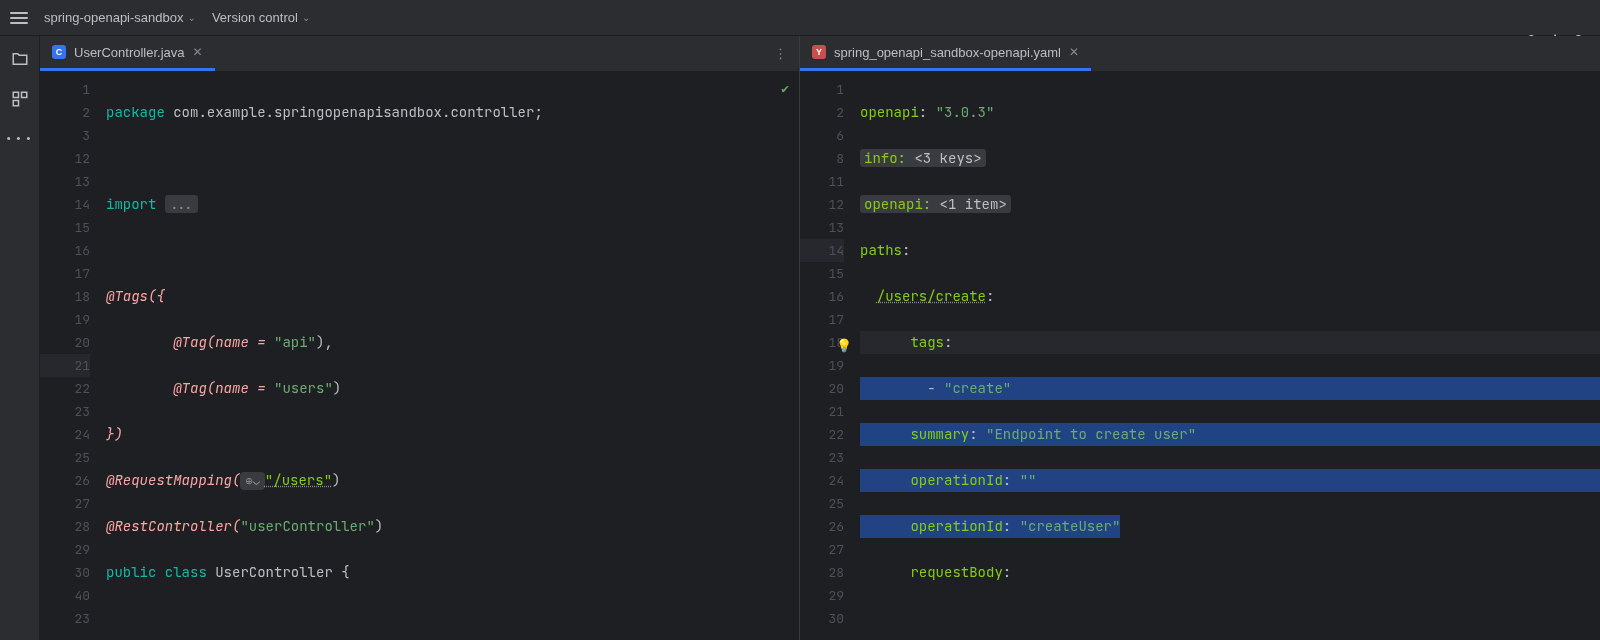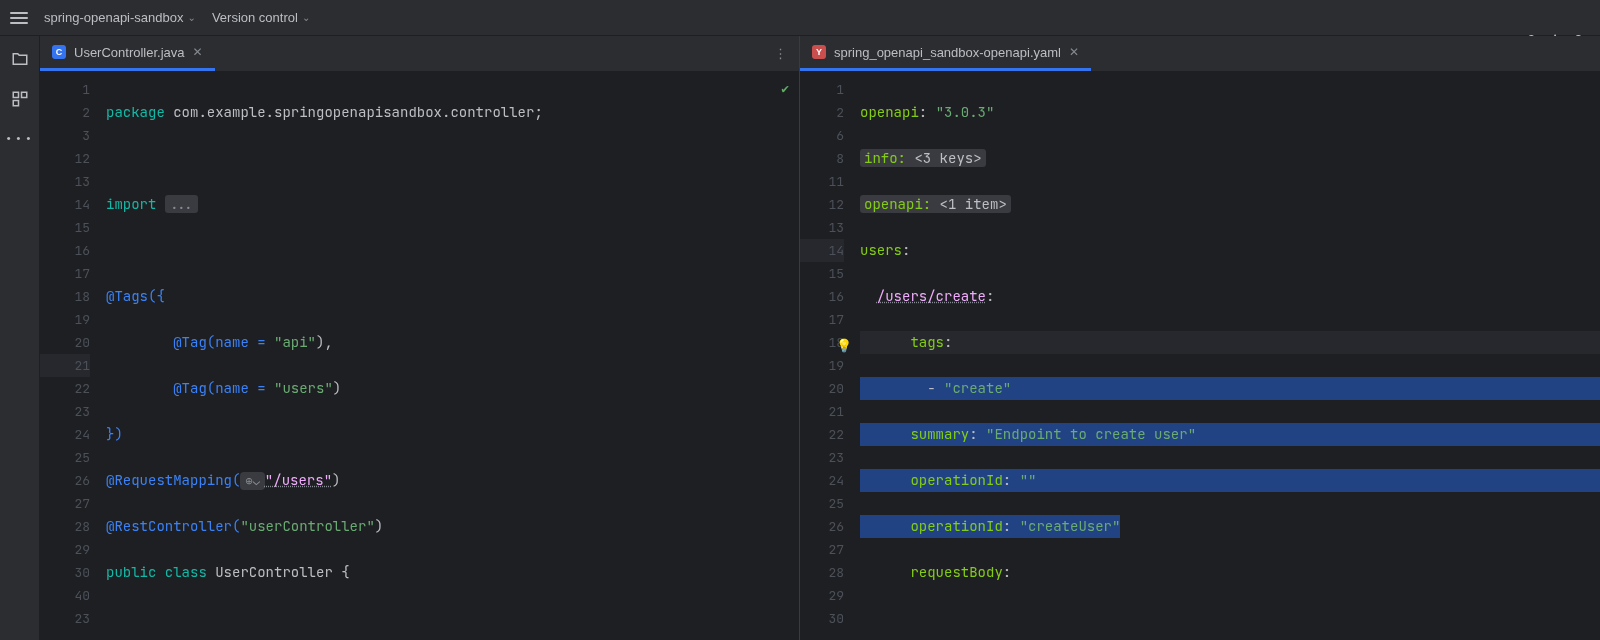--- a/index.html
+++ b/index.html
@@ -91,23 +91,23 @@
     white-space:pre;
     position:relative;
   }
   .code .ln { height:23px; position:relative; }
   .code .hl { background:#214283; }
   .code .cur { background:#26282e; }
 
   
   .kw { color:#14b8a6; }
   .str { color:#6aab73; }
-  .ann { color:#3b82f6; }
+  .ann { color:#fca5a5;font-style:italic; }
   .key { color:#84cc16; }
-  .link{ color:#f0abfc; text-decoration: underline dotted #868a91;}
+  .link{ color:#84cc16; text-decoration: underline dotted #868a91;}
   .hint{ background:#393b40; color:#868a91; padding:1px 5px; border-radius:4px; font-size:12px;}
   .fold{ background:#393b40; color:#868a91; padding:0 4px; border-radius:3px;}
   .foldkey{ background:#393b40; color:#bcbec4; padding:0 4px; border-radius:3px;}
 
   .check { position:absolute; top:8px; right:10px; color:#5fad65; }
   .bulb { position:absolute; left:-24px; top:3px; color:#f2c55c; font-size:13px;}
 </style>
 </head>
 <body>
 
@@ -247,21 +247,21 @@
           <div class="gl">26</div>
           <div class="gl">27</div>
           <div class="gl">28</div>
           <div class="gl">29</div>
           <div class="gl">30</div>
         </div>
         <div class="code">
 <div class="ln"><span class="key">openapi</span>: <span class="str">"3.0.3"</span></div>
 <div class="ln"><span class="foldkey"><span class="key">info: </span><span>&lt;3 keys&gt;</span></span></div>
 <div class="ln"><span class="foldkey"><span class="key">openapi: </span><span>&lt;1 item&gt;</span></span></div>
-<div class="ln"><span class="key">users</span>:</div>
+<div class="ln"><span class="key">paths</span>:</div>
 <div class="ln">  <span class="key link">/users/create</span>:</div>
 <div class="ln hl cur" style="position:relative;"><span class="bulb">💡</span>      <span class="key">tags</span>:</div>
 <div class="ln hl">        - <span class="str">"create"</span></div>
 <div class="ln hl">      <span class="key">summary</span>: <span class="str">"Endpoint to create user"</span></div>
 <div class="ln hl">      <span class="key">operationId</span>: <span class="str">""</span></div>
 <div class="ln"><span class="hl" style="display:inline-block;">      <span class="key">operationId</span>: <span class="str">"createUser"</span></span></div>
 <div class="ln">      <span class="key">requestBody</span>:</div>
 
 
 

